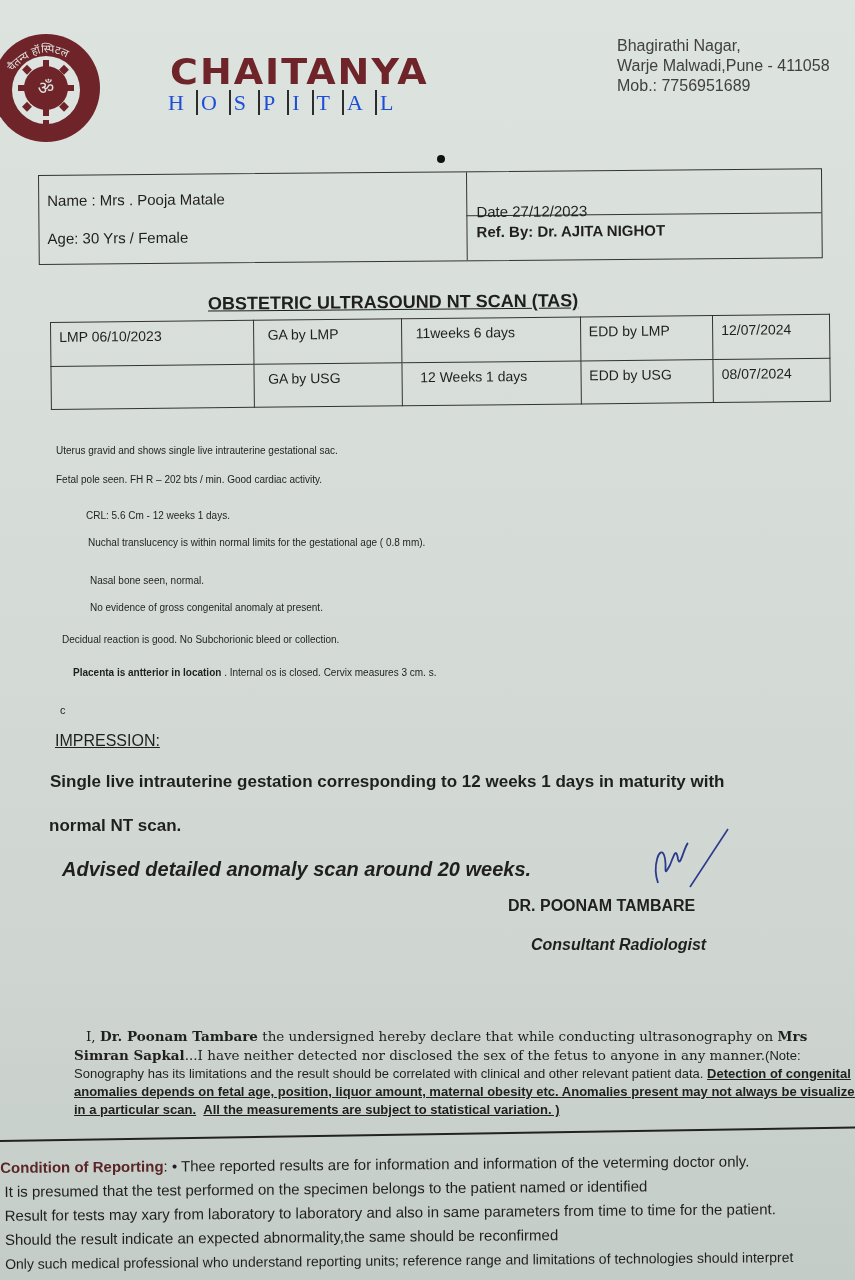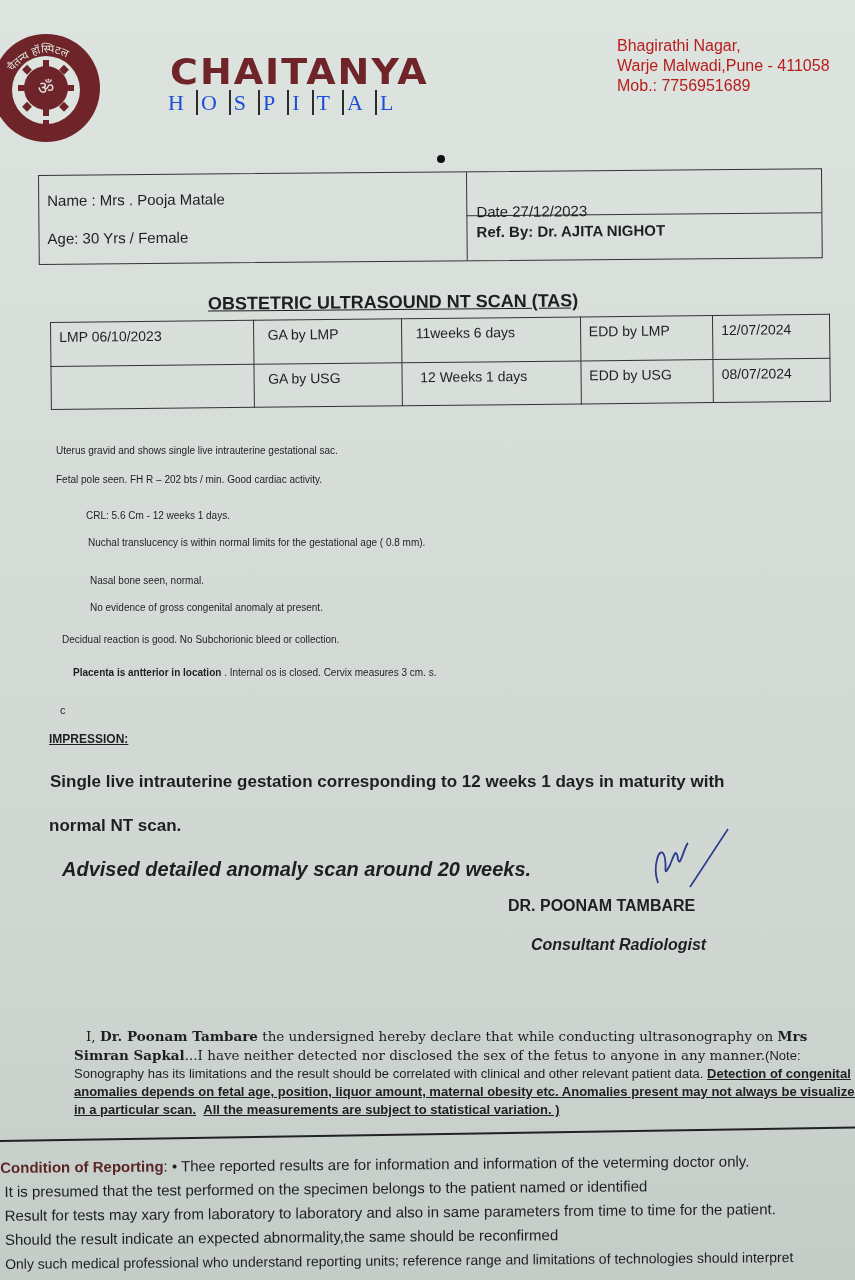--- a/index.html
+++ b/index.html
@@ -8,40 +8,40 @@
     background: linear-gradient(180deg,#dde3de 0%,#d6ddd8 40%,#cfd6d1 75%,#c4ccc7 100%);
     font-family:"Liberation Sans", sans-serif; color:#1f1f1f;
   }
   .abs { position:absolute; }
   
   .logo { left:-10px; top:32px; width:112px; height:112px; }
   .brand { left:170px; top:50px; font-family:"DejaVu Sans", sans-serif; font-weight:bold; font-size:38px; letter-spacing:2px; color:#6e2428; transform:scaleY(0.95); }
   .brand-sub { left:168px; top:90px; font-family:Liberation Serif, serif; font-size:22px; letter-spacing:9px; color:#1d4ed8; }
   .brand-sub span { border-right:2px solid #2c2c2c; padding-right:3px; margin-right:3px; }
   .brand-sub span:last-child { border-right:none; }
-  .addr { left:617px; top:36px; font-size:16px; line-height:20px; color:#b91c1c; }
+  .addr { left:617px; top:36px; font-size:16px; line-height:20px; color:#404040; }
   .dot { left:437px; top:155px; width:8px; height:8px; background:#111; border-radius:50%; }
   
   .pbox { left:38px; top:175px; width:782px; height:88px; border:1.5px solid #333; transform:rotate(-0.5deg); transform-origin:left top; }
   .pbox .divv { position:absolute; left:427px; top:0; bottom:0; border-left:1.5px solid #333; }
   .pbox .divh { position:absolute; left:427px; right:0; top:43px; border-top:1.5px solid #333; }
   .pname { left:8px; top:16px; font-size:15px; }
   .page { left:8px; top:54px; font-size:15px; }
   .pdate { left:437px; top:31px; font-size:15px; }
   .pref { left:437px; top:51px; font-size:15px; font-weight:bold; }
   
   .title { left:208px; top:292px; font-size:18px; font-weight:bold; text-decoration:underline; transform:rotate(-0.5deg); }
   
   .tbl { left:50px; top:322px; width:780px; height:88px; transform:rotate(-0.6deg); transform-origin:left top; }
   .tbl table { border-collapse:collapse; width:100%; height:100%; }
   .tbl td { border:1.5px solid #333; font-size:14px; vertical-align:top; padding:6px 8px; }
   
   .f { left:56px; font-size:10px; }
   .fb { font-weight:normal;margin-left:28px; }
-  .imp-title { left:49px; top:732px; font-size:12px; font-weight:bold; text-decoration:underline; }
+  .imp-title { left:55px; top:732px; font-size:16px; font-weight:normal; text-decoration:underline; }
   .imp { left:50px; font-size:17px; font-weight:bold; }
   .adv { left:62px; top:858px; font-size:20px; font-weight:bold; font-style:italic; }
   .sig { left:650px; top:825px; width:90px; height:70px; }
   .doc { left:508px; top:897px; font-size:16px; font-weight:bold; }
   .role { left:531px; top:936px; font-size:16px; font-weight:bold;font-style:italic; }
   
   .decl { left:38px; top:1027px; width:790px; font-size:13px; line-height:18px;margin-left:36px; }
   .decl .serif { font-family:"DejaVu Serif", serif; font-size:13.5px; }
   .decl .ul { text-decoration:underline; font-weight:bold; }
   .sep { left:0; top:1140px; width:870px; border-top:2px solid #222; transform:rotate(-0.9deg); transform-origin:left top; }

